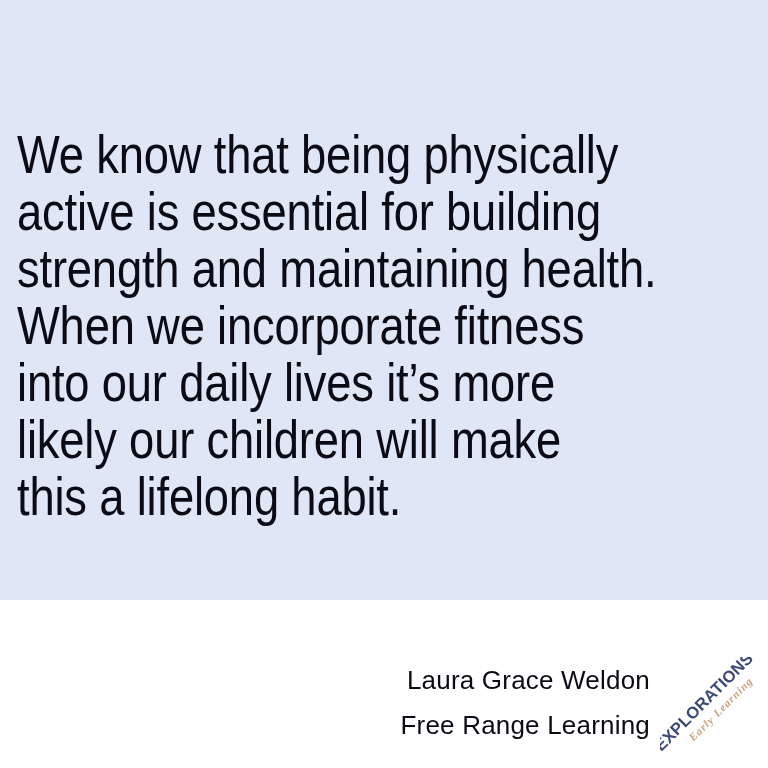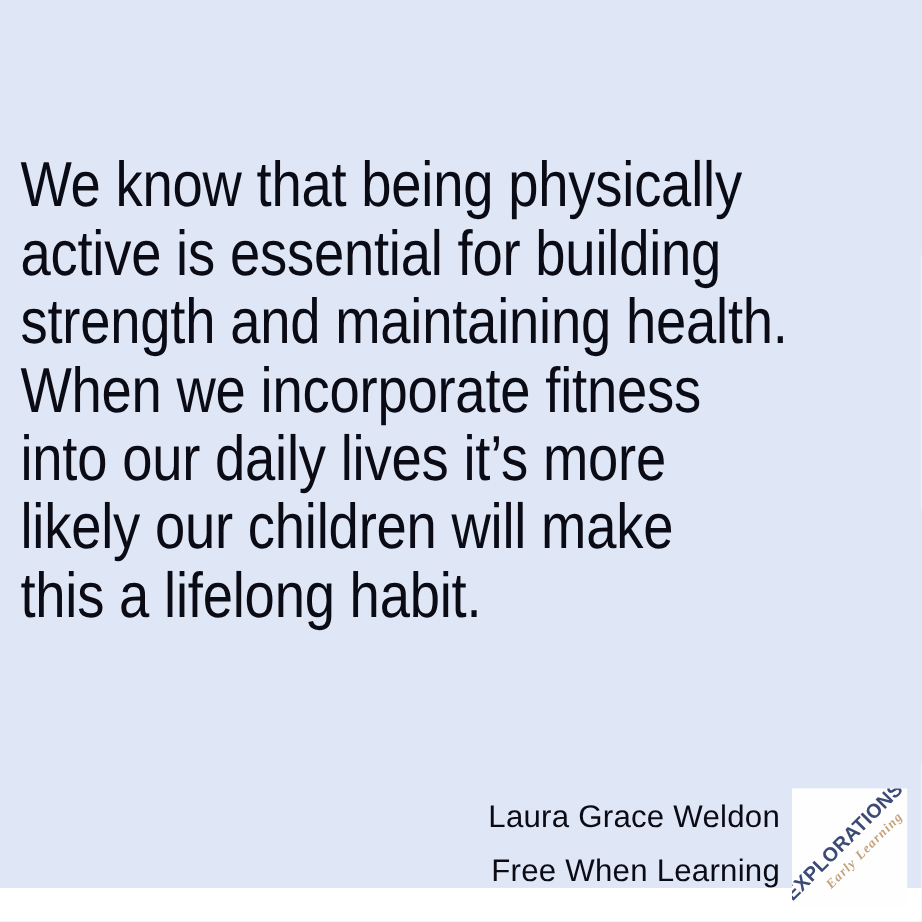--- a/index.html
+++ b/index.html
@@ -10,21 +10,21 @@
   body {
     width: 768px;
     height: 768px;
     overflow: hidden;
     font-family: "Liberation Sans", "DejaVu Sans", sans-serif;
   }
 
   #quote-card {
     position: relative;
     width: 768px;
-    height: 740px;
+    height: 600px;
     background: #dfe7f6;
     box-sizing: border-box;
   }
 
   
   #quote-block {
     position: absolute;
     left: 17px;
     top: 126px;
     width: 740px;
@@ -119,21 +119,21 @@
     <div class="quote-line">active is essential for building</div>
     <div class="quote-line">strength and maintaining health.</div>
     <div class="quote-line">When we incorporate fitness</div>
     <div class="quote-line">into our daily lives it’s more</div>
     <div class="quote-line">likely our children will make</div>
     <div class="quote-line">this a lifelong habit.</div>
   </div>
 
   <div id="attribution">
     <div class="attribution-line">Laura Grace Weldon</div>
-    <div class="attribution-line">Free When Learning</div>
+    <div class="attribution-line">Free Range Learning</div>
   </div>
 
   <div id="logo">
     <div id="logo-inner">
       <span id="logo-primary" class="logo-text-wrap">EXPLORATIONS</span>
       <span id="logo-secondary" class="logo-text-wrap">Early Learning</span>
     </div>
   </div>
 
 </div>

